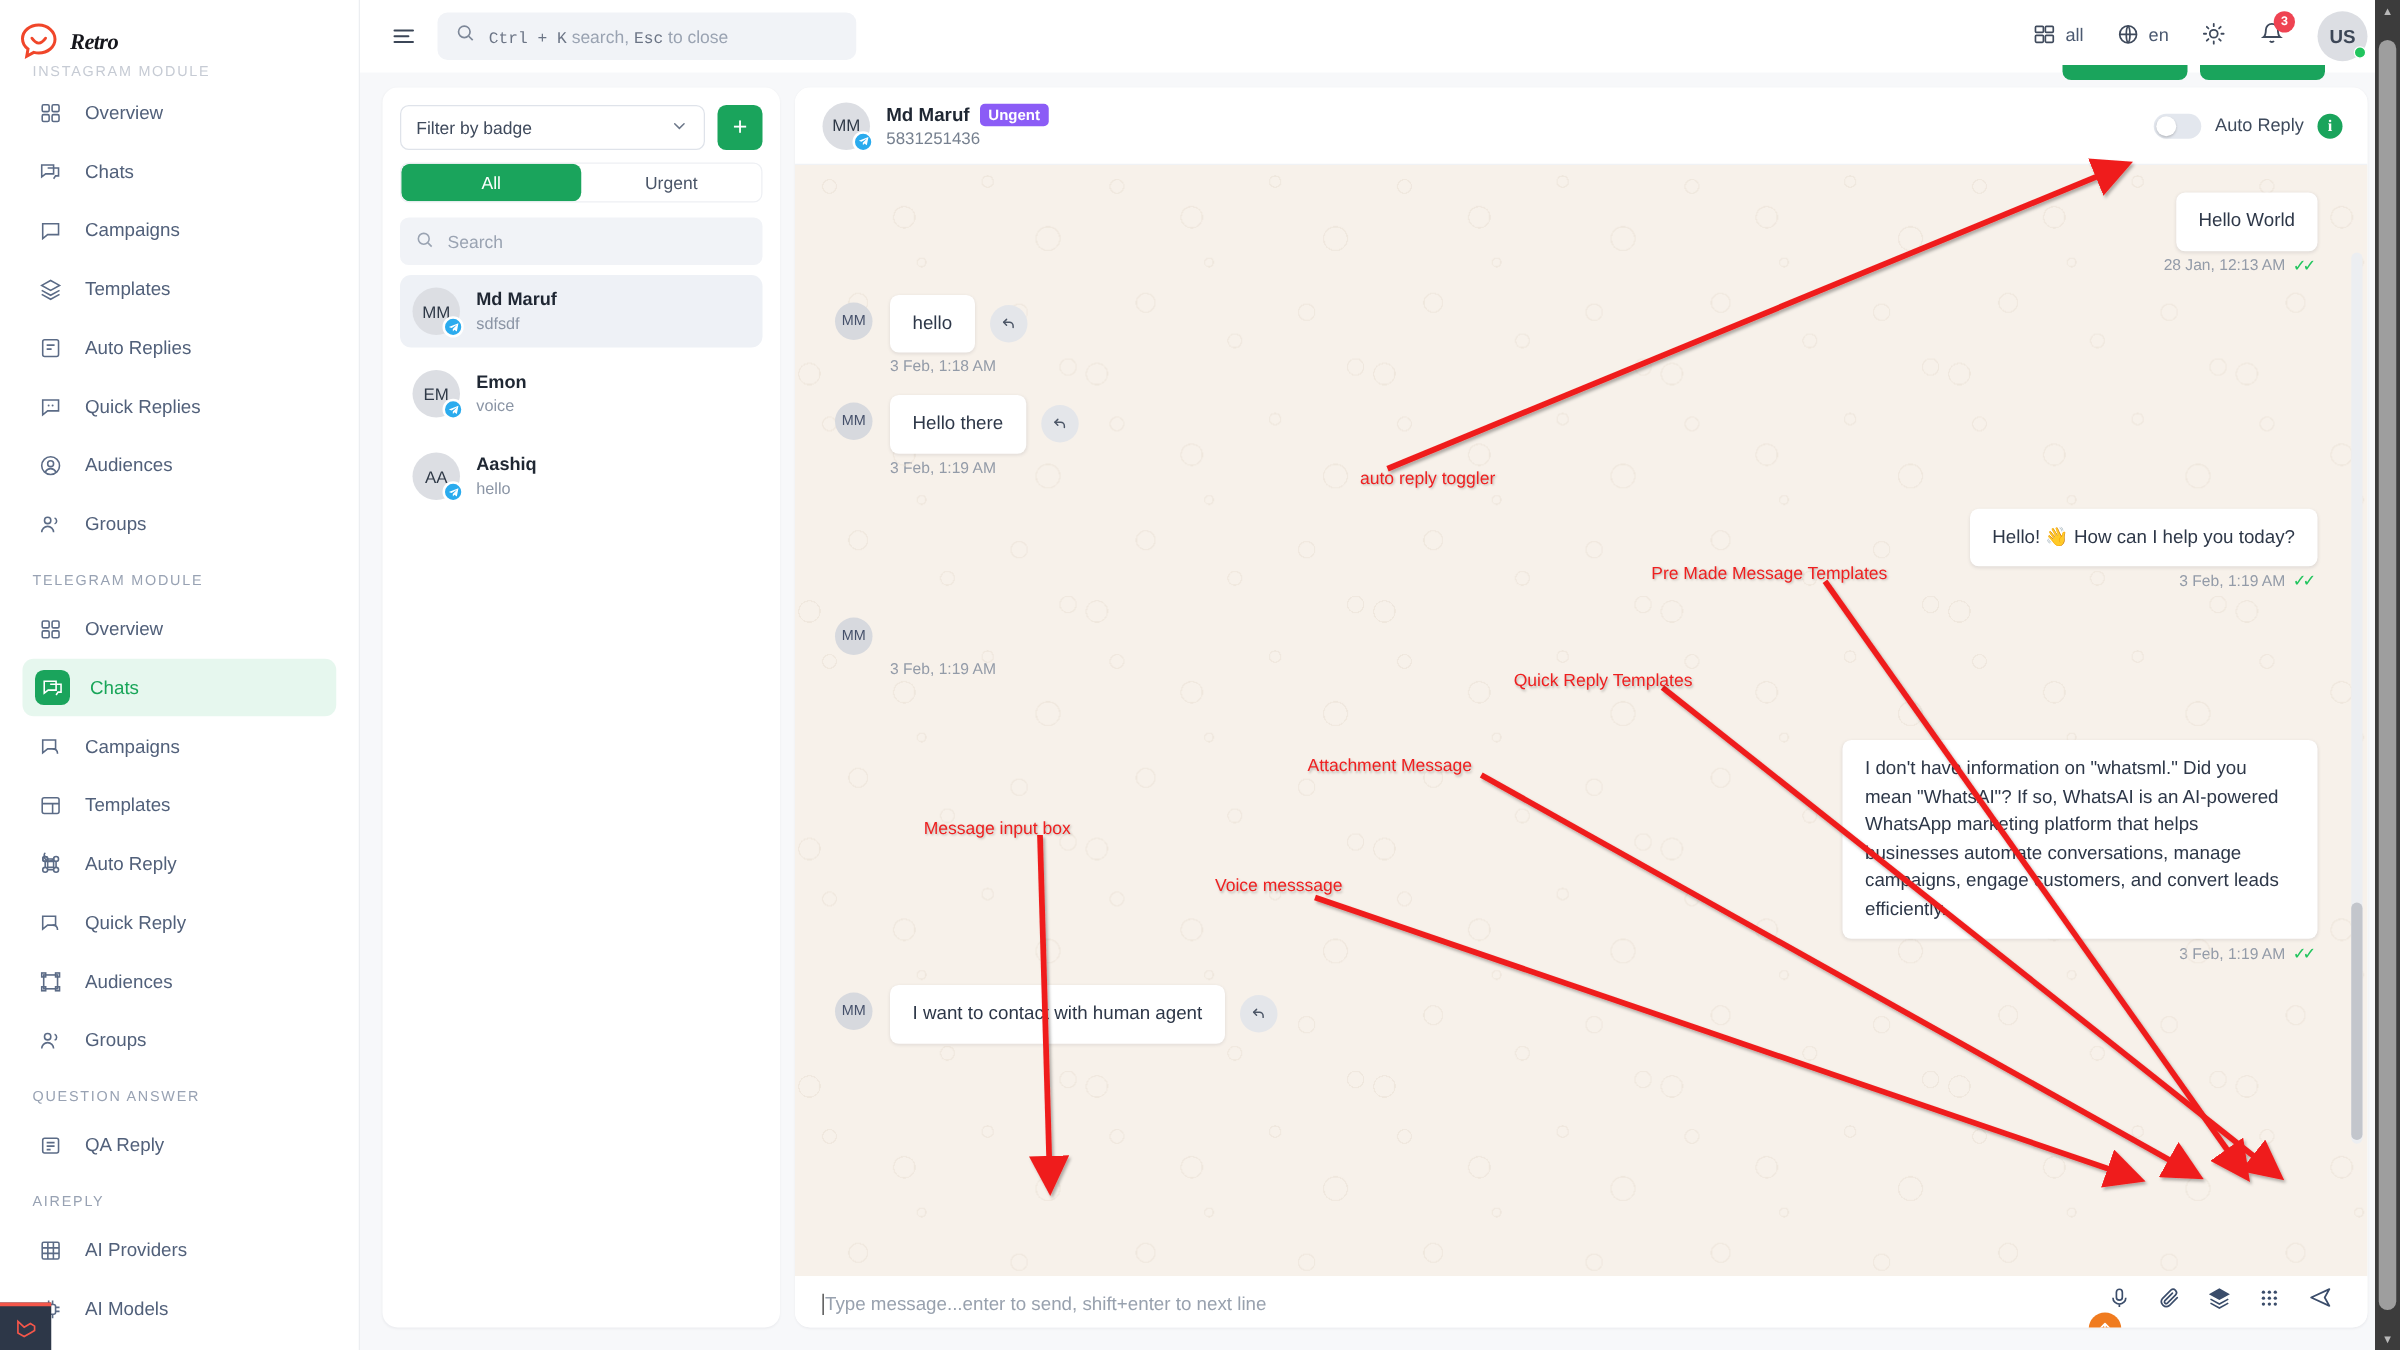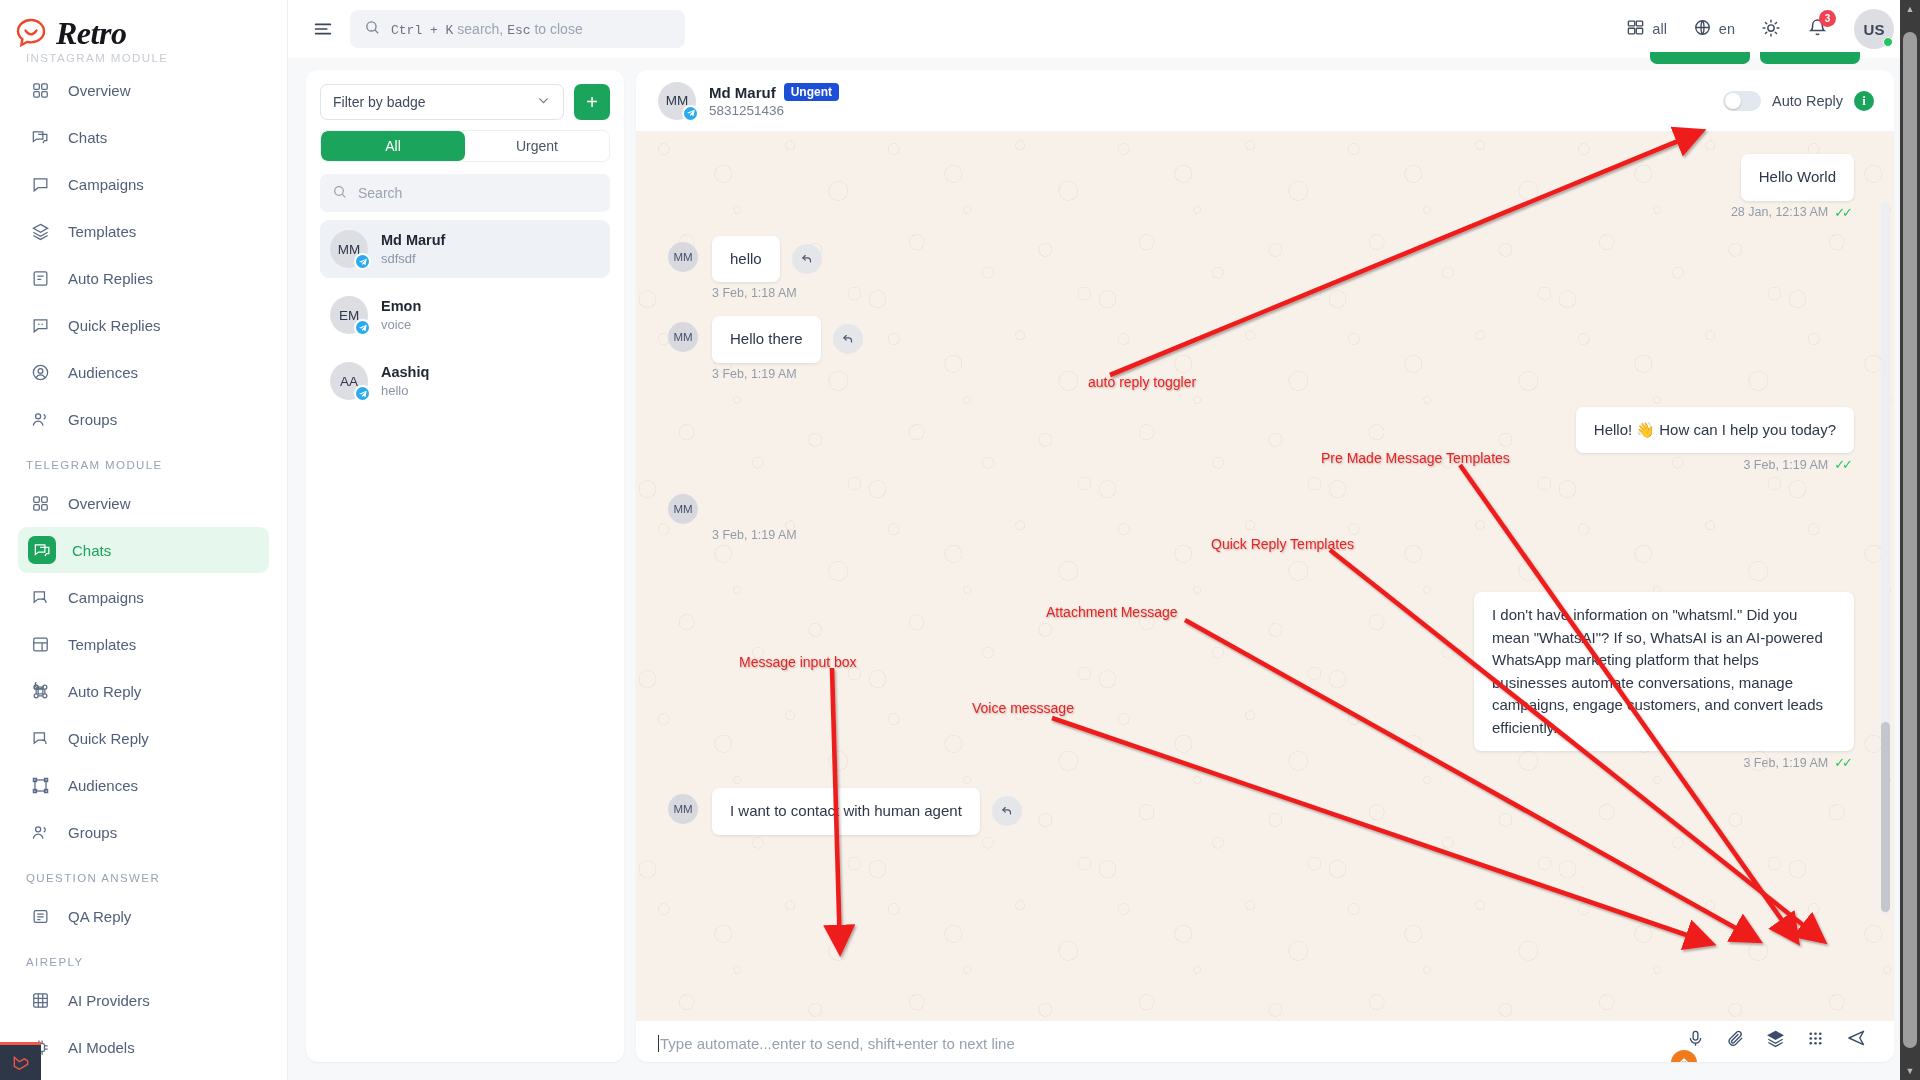--- a/index.html
+++ b/index.html
@@ -11,21 +11,21 @@
   #app { position: relative; width: 1920px; height: 1080px; display: flex; }
 
   
   .sidebar {
     width: 288px; height: 1080px; background: #ffffff;
     border-right: 1px solid #eceef1; position: relative;
     overflow: hidden; flex: 0 0 288px;
   }
   .brand { display: flex; align-items: center; gap: 8px; padding: 14px 0 6px 14px; height: 58px; }
   .brand-logo { width: 34px; height: 34px; position: relative; }
-  .brand-name { font-size: 32px; font-weight: 700; font-style: italic; color: #15161c; letter-spacing: -0.5px; font-family: "Liberation Serif", serif; }
+  .brand-name { font-size: 18px; font-weight: 700; font-style: italic; color: #15161c; letter-spacing: -0.5px; font-family: "Liberation Serif", serif; }
   .nav-scroll { position: absolute; top: 52px; left: 0; right: 0; bottom: 0; }
   .sec-title {
     font-size: 11.5px; letter-spacing: 1.4px; color: #98a2b3;
     padding: 16px 0 8px 26px; text-transform: uppercase; font-weight: 500;
   }
   .sec-title.clipped { color: #c6cbd4; padding-top: 0; height: 14px; overflow:hidden; }
   .nav-item {
     display: flex; align-items: center; gap: 16px;
     height: 46px; margin: 1px 18px 1px 18px; padding-left: 10px;
     border-radius: 9px; cursor: pointer; color: #51607a; font-size: 15px;
@@ -125,21 +125,21 @@
   
   .chatpane {
     flex: 1 1 auto; background: #fff; border-radius: 12px; display: flex; flex-direction: column;
     overflow: hidden; min-width: 0; box-shadow: 0 1px 2px rgba(16,24,40,.05);
   }
   .chat-head {
     height: 62px; flex: 0 0 62px; display: flex; align-items: center;
     padding: 0 20px 0 22px; gap: 13px; background: #fff; border-bottom: 1px solid #f0f2f5;
   }
   .ch-name { font-size: 15px; font-weight: 700; color: #1f2733; display: flex; align-items: center; gap: 8px; }
-  .badge-urgent { background: #1d4ed8; color: #fff; font-size: 12px; padding: 2px 7px; border-radius: 4px; font-weight: 600; }
+  .badge-urgent { background: #8b5cf6; color: #fff; font-size: 12px; padding: 2px 7px; border-radius: 4px; font-weight: 600; }
   .ch-sub { font-size: 13.5px; color: #76808f; margin-top: 2px; }
   .ch-right { margin-left: auto; display: flex; align-items: center; gap: 11px; }
   .toggle { width: 38px; height: 20px; border-radius: 12px; background: #e3e7ee; position: relative; cursor: pointer; }
   .toggle .knob { position: absolute; left: 2px; top: 2px; width: 16px; height: 16px; border-radius: 50%; background: #fff; box-shadow: 0 1px 2px rgba(0,0,0,.2); }
   .ch-right .lbl { font-size: 14.5px; color: #3e4a5c; }
   .info-dot { width: 20px; height: 20px; border-radius: 50%; background: #1aa45c; color: #fff; font-size: 13px; font-weight: 700; display: flex; align-items: center; justify-content: center; font-family: "Liberation Serif", serif; cursor: pointer; }
 
   .msgs {
     flex: 1 1 auto; position: relative; overflow: hidden;
     background-color: #f7f1ea;
@@ -688,21 +688,21 @@
           </div>
 
           <div class="inner-sb">
               <div class="thumb"></div>
             </div>
         </div>
 
         <div class="composer">
           <div class="ph">
             <span class="caret"></span>
-            <span>Type automate...enter to send, shift+enter to next line</span>
+            <span>Type message...enter to send, shift+enter to next line</span>
           </div>
           <div class="composer-icons">
             <span class="ci">
                 <svg viewBox="0 0 24 24" width="19" height="19" stroke="#3b4d6b" stroke-width="1.7" fill="none">
                   <rect x="9" y="3" width="6" height="11" rx="3"></rect>
                   <path d="M5.5 11.5a6.5 6.5 0 0013 0M12 18v3"></path>
                 </svg>
               </span>
             <span class="ci">
                 <svg viewBox="0 0 24 24" width="19" height="19" stroke="#3b4d6b" stroke-width="1.7" fill="none" stroke-linecap="round">

